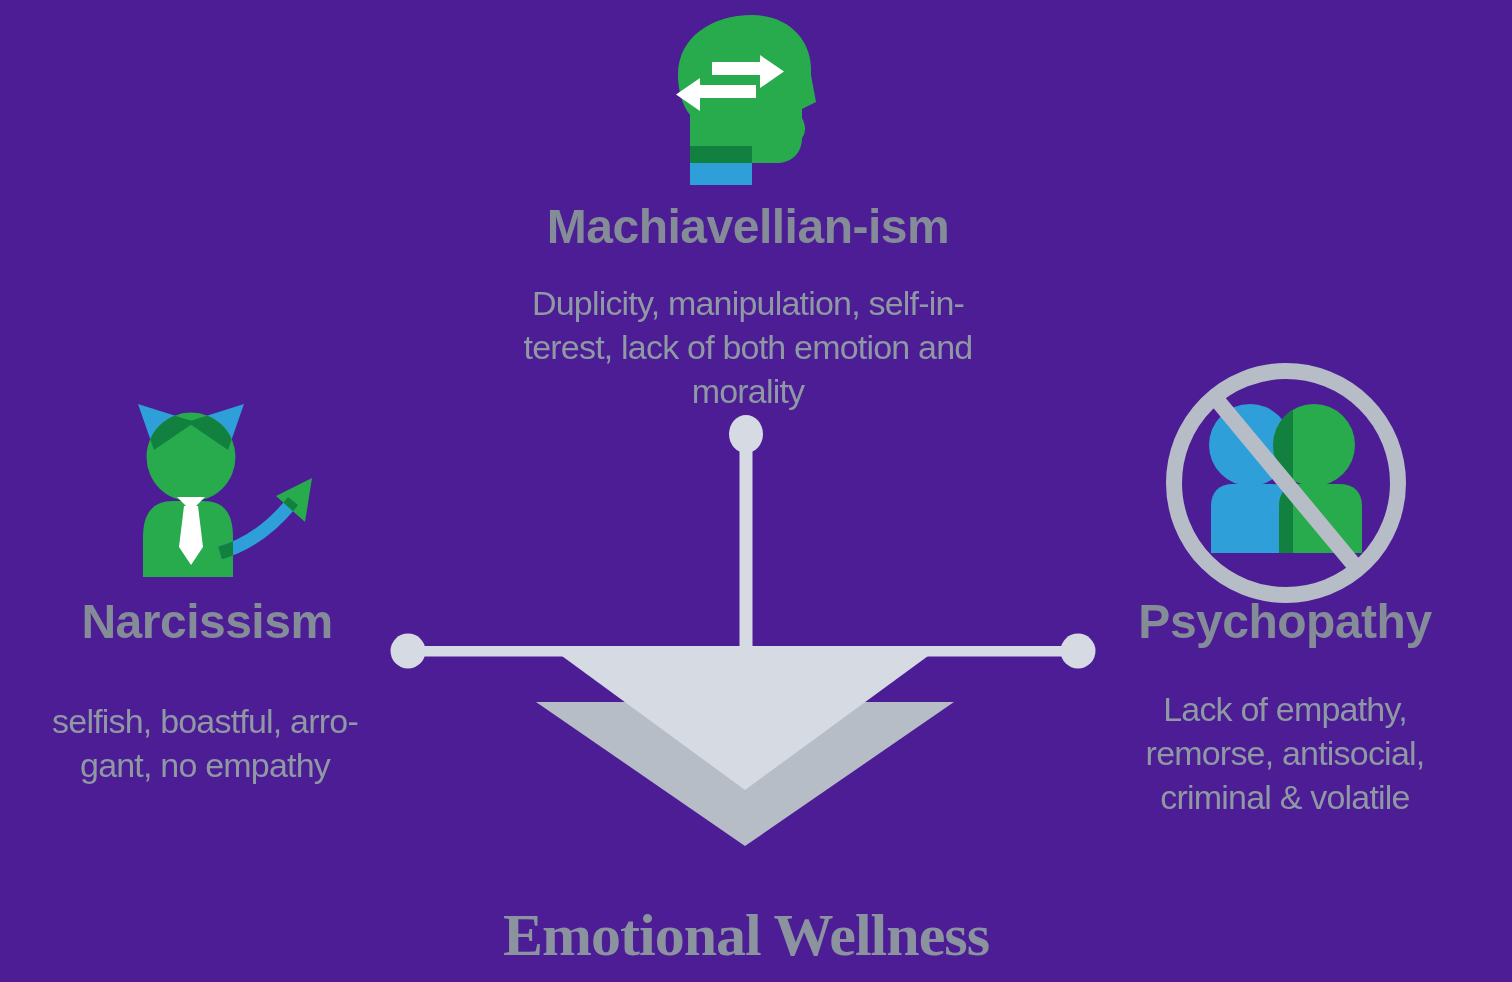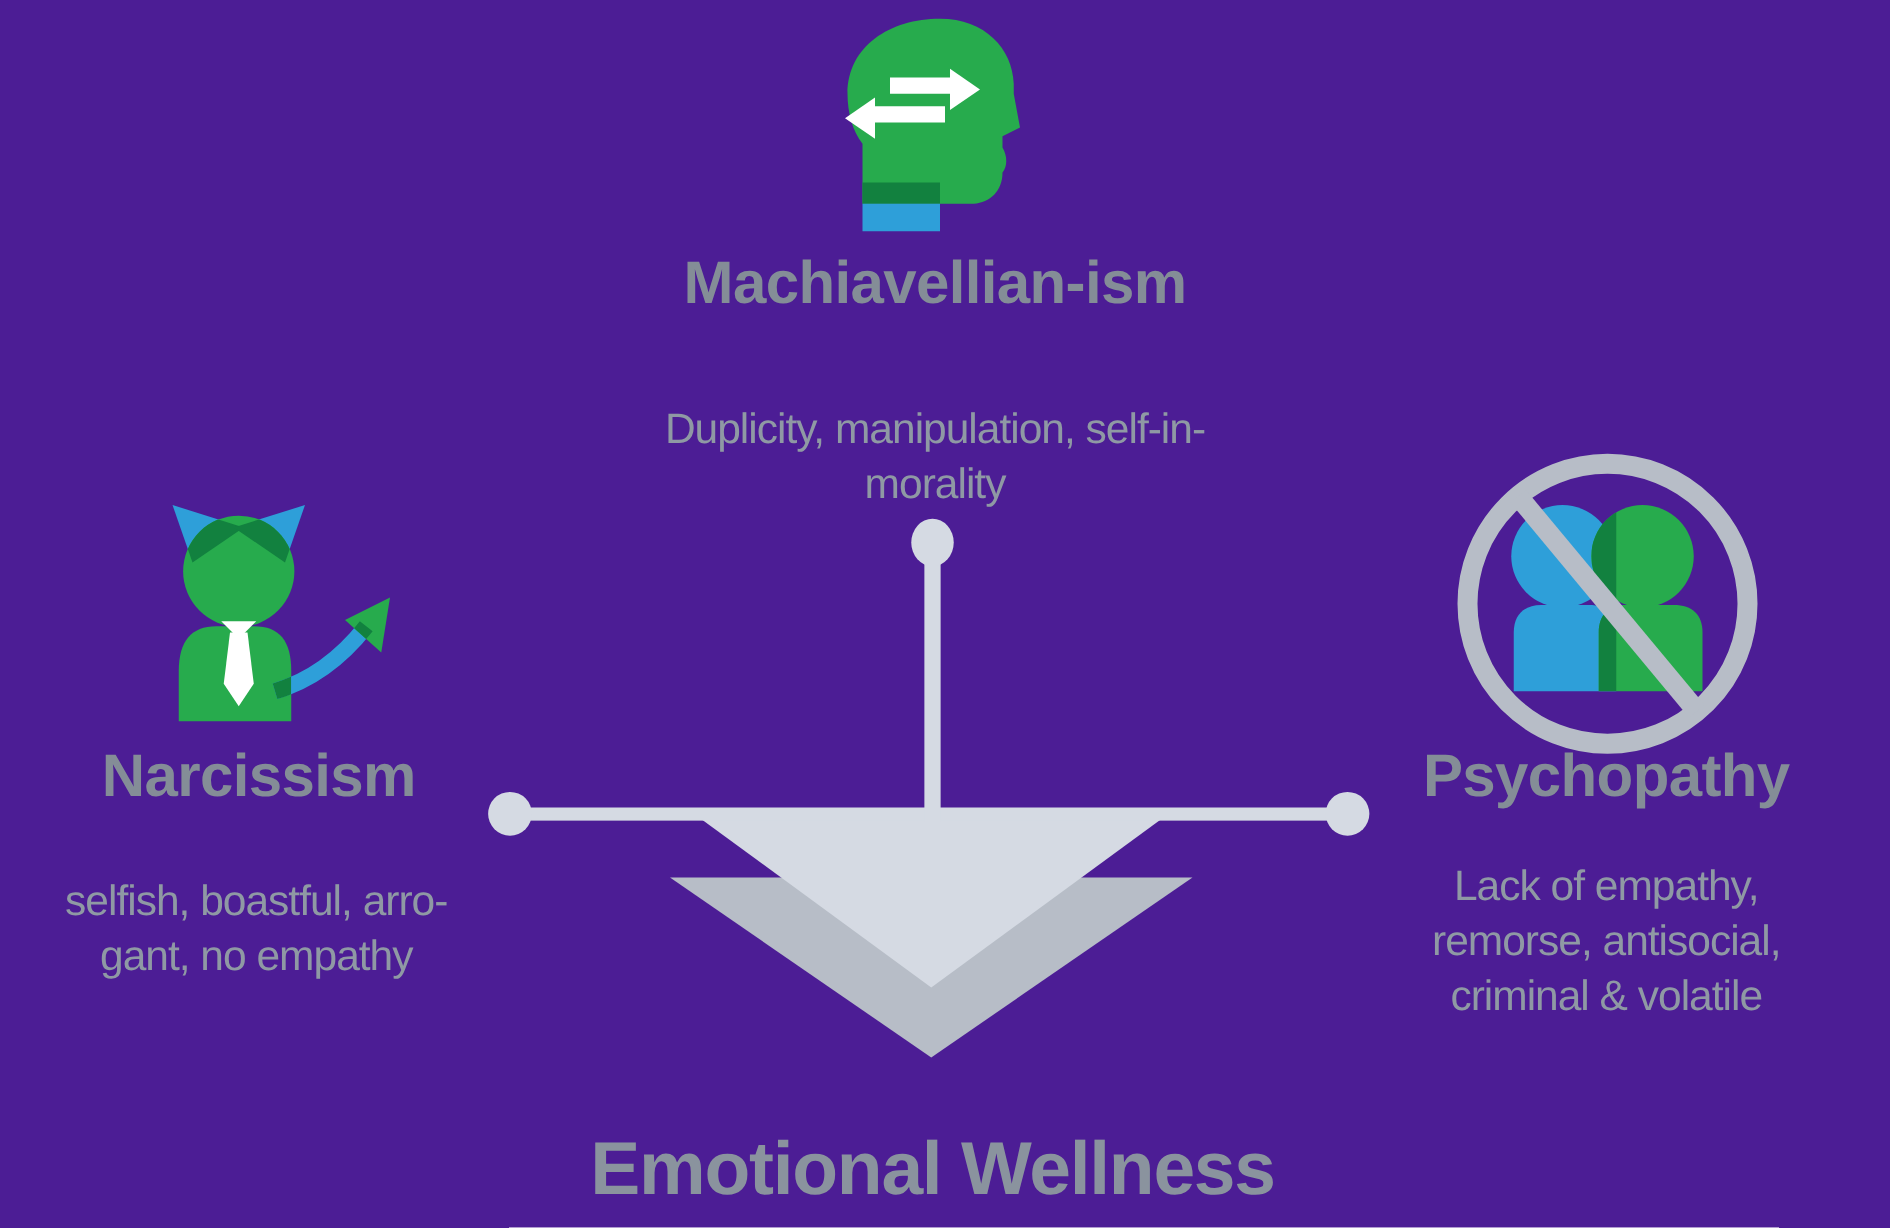--- a/index.html
+++ b/index.html
@@ -13,23 +13,24 @@
     font-size:48px; line-height:52px; color:#848D97; letter-spacing:-0.5px;
   }
   .node-desc {
     position:absolute; text-align:center; font-size:34px; line-height:44px;
     color:#8F99A4; letter-spacing:-0.8px;
   }
   .bottom-label {
     position:absolute; left:346px; top:902px; width:800px; text-align:center;
     font-weight:bold; font-size:60px; line-height:66px; color:#8A939E;
     letter-spacing:-1px;
+    font-family:Liberation Serif, serif;
   }
   #mach-title { left:448px; top:201px; width:600px; }
-  #mach-desc  { left:448px; top:281px; width:600px;margin-top:40px; }
+  #mach-desc  { left:448px; top:281px; width:600px; }
   #narc-title { left:7px;   top:596px; width:400px; }
   #narc-desc  { left:5px;   top:699px; width:400px;text-align:center; }
   #psych-title{ left:1085px; top:596px; width:400px; }
   #psych-desc { left:1085px; top:687px; width:400px; }
   svg { display:block; }
 </style>
 </head>
 <body>
 
 <div class="canvas">
@@ -108,20 +109,21 @@
     <g clip-path="url(#pp-green-person)">
       <rect x="115" y="45" width="20" height="151" fill="#12813F"></rect>
     </g>
     <circle cx="128" cy="126" r="112" fill="none" stroke="#B7BDC7" stroke-width="16"></circle>
     <line x1="56.5" y1="40" x2="199.5" y2="212" stroke="#B7BDC7" stroke-width="16"></line>
   </svg>
 
   <div class="node-title" id="mach-title">Machiavellian-ism</div>
   <div class="node-desc" id="mach-desc">
     <div>Duplicity, manipulation, self-in-</div>
+    <div>terest, lack of both emotion and</div>
     <div>morality</div>
   </div>
 
   <div class="node-title" id="narc-title">Narcissism</div>
   <div class="node-desc" id="narc-desc">
     <div>selfish, boastful, arro-</div>
     <div>gant, no empathy</div>
   </div>
 
   <div class="node-title" id="psych-title">Psychopathy</div>

